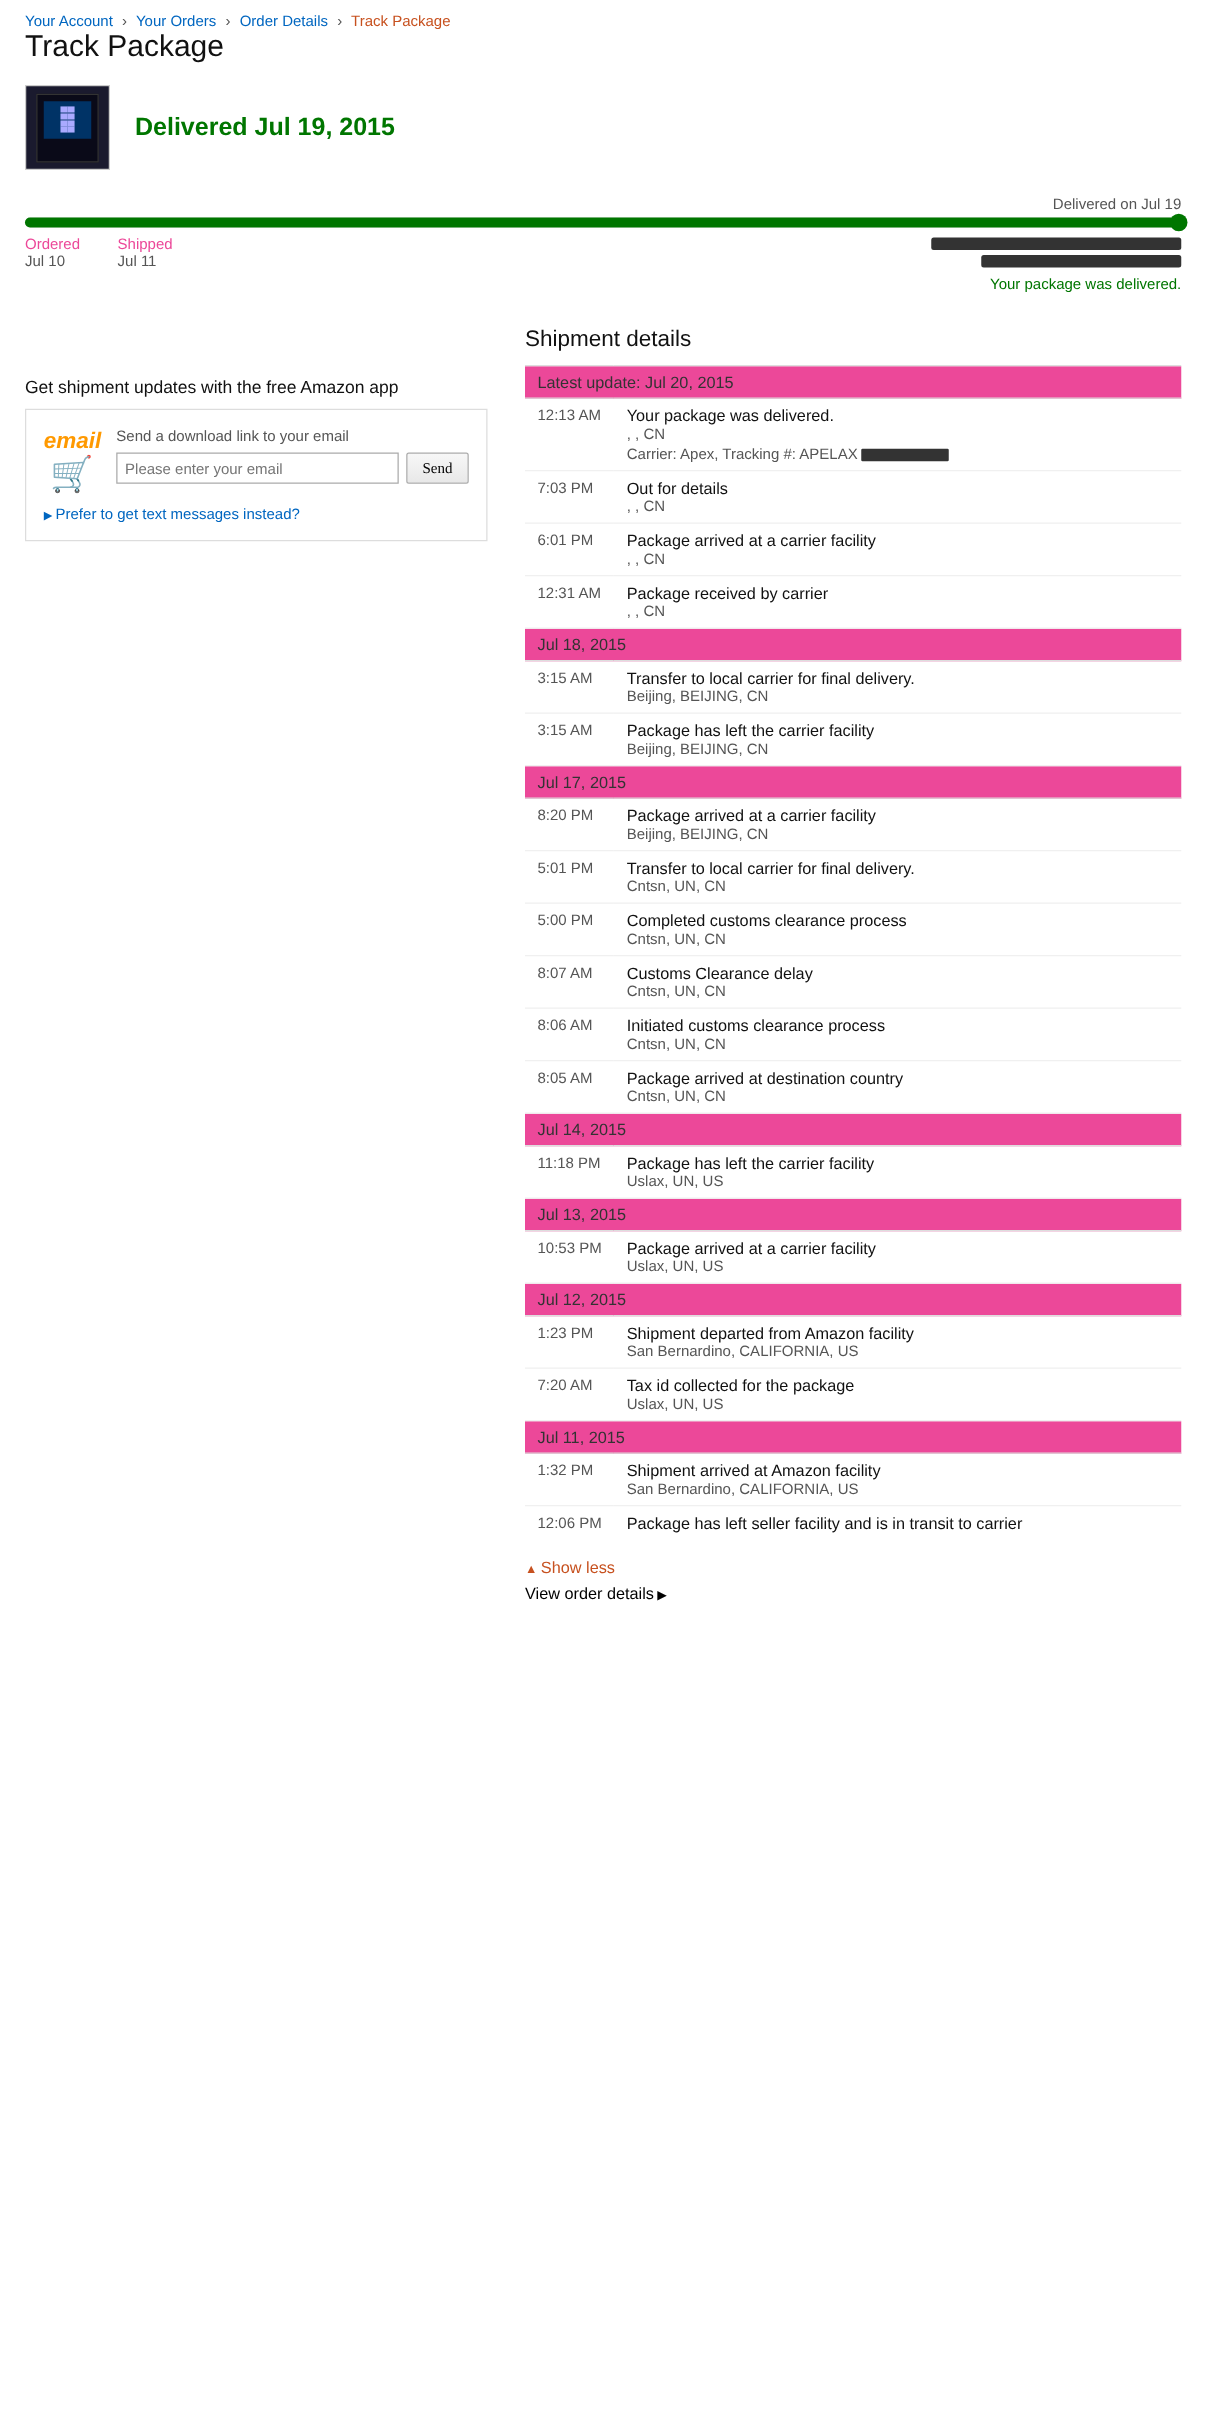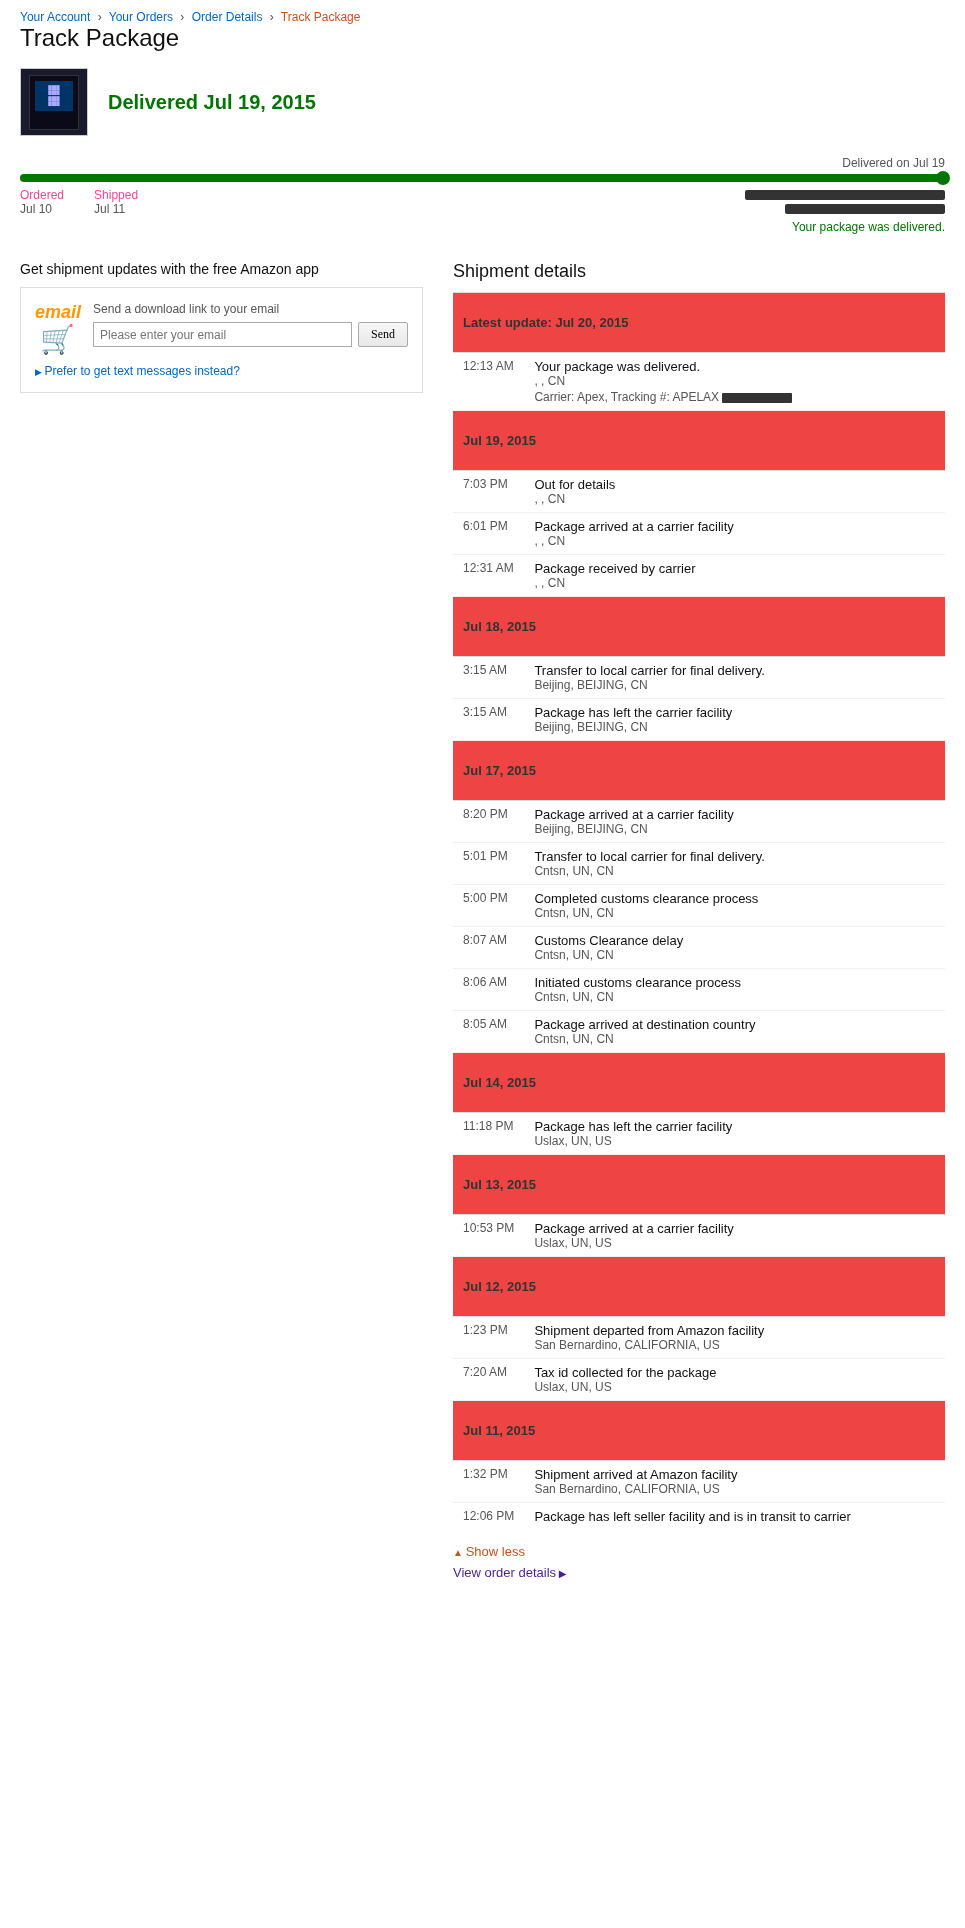--- a/index.html
+++ b/index.html
@@ -143,22 +143,23 @@
 
     
     .main-content {
       display: flex;
       gap: 30px;
       align-items: flex-start;
     }
 
     
     .left-col {
-      width: 403px;
+      width: 370px;
       flex-shrink: 0;
+      margin-top: 40px;
     }
     .app-promo-title {
       font-size: 14px;
       font-weight: normal;
       margin-bottom: 10px;
       color: #111;
     }
     .app-promo-box {
       border: 1px solid #ddd;
       padding: 14px;
@@ -234,24 +235,24 @@
     .shipment-table {
       width: 100%;
       border-collapse: collapse;
       font-size: 13px;
     }
     .shipment-table td {
       padding: 6px 10px;
       vertical-align: top;
     }
     .date-header-row td {
-      background: #ef4444;
+      background: #ec4899;
       color: #333;
-      font-weight: bold;
-      padding: 22px 10px;
+      font-weight: normal;
+      padding: 5px 10px;
       border-top: 1px solid #ddd;
       border-bottom: 1px solid #ddd;
     }
     .time-col {
       width: 70px;
       color: #555;
       white-space: nowrap;
       font-size: 12px;
     }
     .event-col {
@@ -288,21 +289,21 @@
     .show-less-link {
       color: #c7511f;
       font-size: 13px;
       cursor: pointer;
       text-decoration: none;
     }
     .show-less-link::before { content: '▲ '; font-size: 10px; }
     .view-order-link {
       display: block;
       margin-top: 6px;
-      color: #4c1d95;
+      color: #000000;
       font-size: 13px;
       text-decoration: none;
     }
     .view-order-link::after { content: ' ▶'; font-size: 10px; }
   </style>
 </head>
 <body>
 
 
 
@@ -397,23 +398,20 @@
             <td colspan="2">Latest update: Jul 20, 2015</td>
           </tr>
           <tr class="data-row">
       <td class="time-col">12:13 AM</td>
       <td class="event-col">
               <div>Your package was delivered.</div>
               <div class="event-location">, , CN</div>
               <div class="carrier-info">Carrier: Apex, Tracking #: APELAX <span class="redacted-inline"></span></div>
             </td>
     </tr>
-          <tr class="date-header-row">
-            <td colspan="2">Jul 19, 2015</td>
-          </tr>
           <tr class="data-row">
       <td class="time-col">7:03 PM</td>
       <td class="event-col">
               <div>Out for details</div>
               <div class="event-location">, , CN</div>
             </td>
     </tr>
           <tr class="data-row">
       <td class="time-col">6:01 PM</td>
       <td class="event-col">

